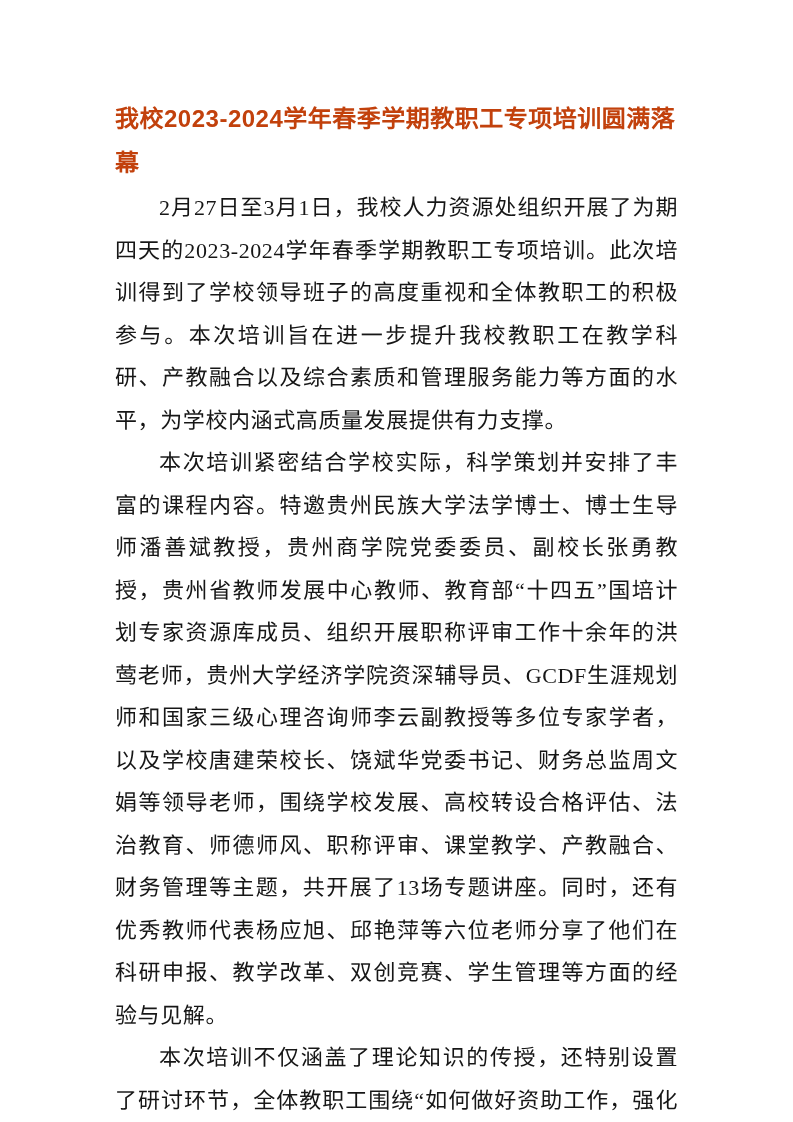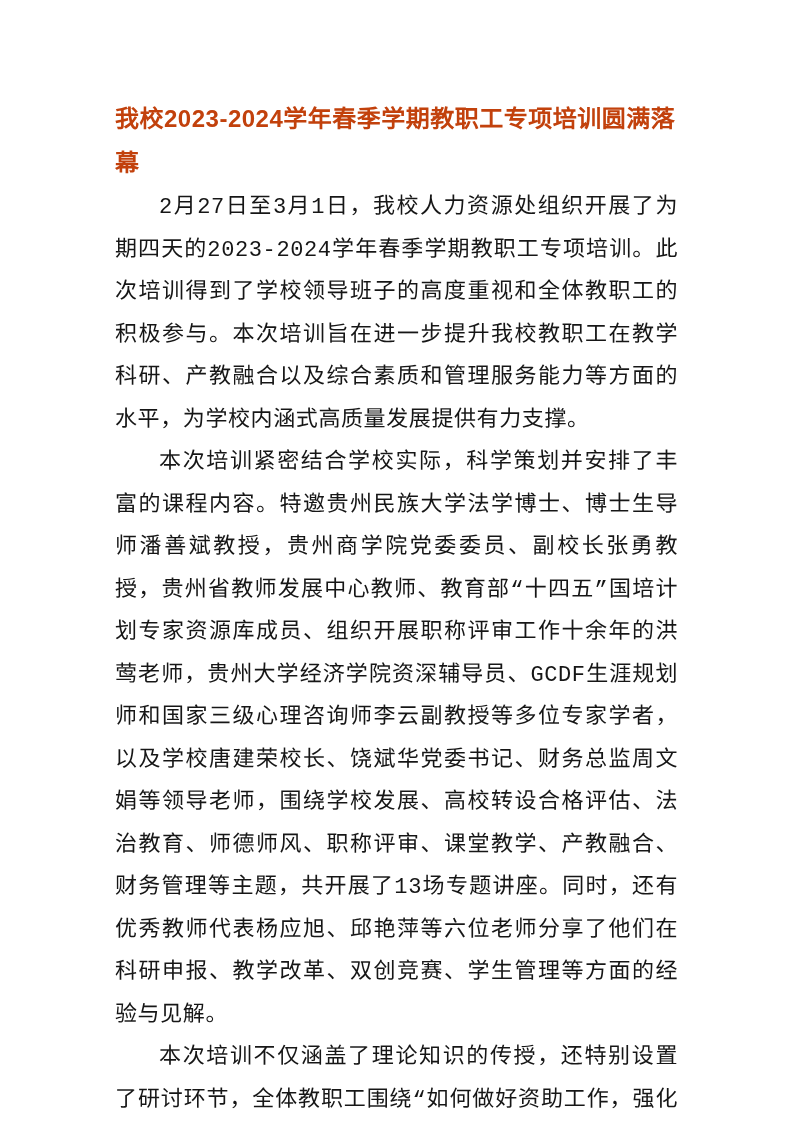--- a/index.html
+++ b/index.html
@@ -22,21 +22,21 @@
     font-family: "Liberation Sans", "DejaVu Sans", sans-serif;
     font-weight: 700;
     font-size: 24px;
     line-height: 44px;
     text-align: left;
     letter-spacing: 0.5px;
     color: #c2410c;
     margin: 0 0 2px 0;
   }
   .doc-paragraph {
-    font-family: Liberation Mono, monospace;
+    font-family: Liberation Serif, serif;
     font-size: 22px;
     line-height: 42.5px;
     text-align: justify;
     text-indent: 2em;
     letter-spacing: 0.6px;
     margin: 0;
     color: #161616;
   }
 </style>
 </head>

